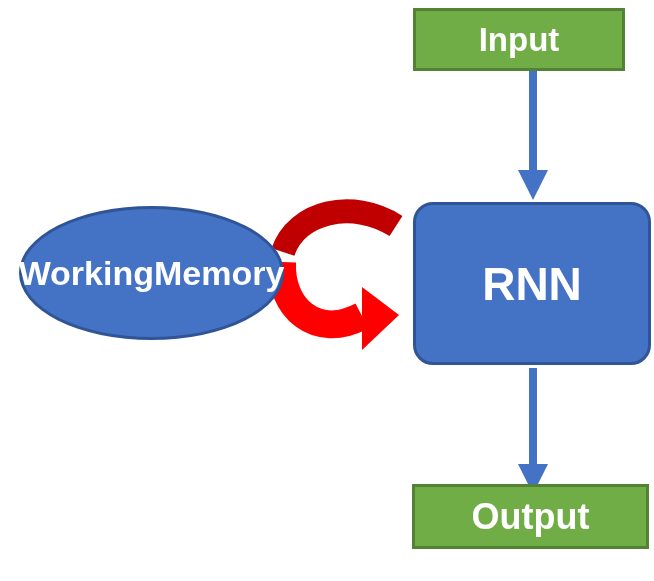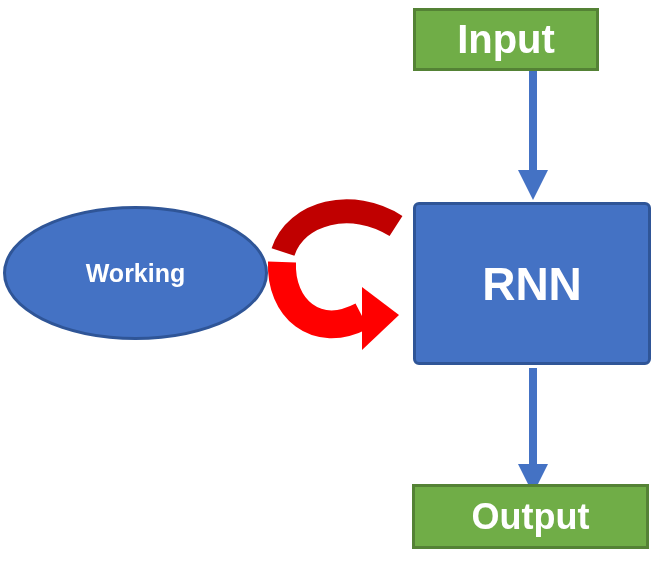--- a/index.html
+++ b/index.html
@@ -26,25 +26,25 @@
     text-align: center;
   }
   .green-box {
     background: #70AD47;
     border: 3px solid #548235;
   }
   .blue-shape {
     background: #4472C4;
     border: 3px solid #2F5597;
   }
-  #input-node  { left: 413px; top: 8px;   width: 186px; height: 63px;  font-size: 40px; }
-  #rnn-node    { left: 413px; top: 202px; width: 238px; height: 163px; border-radius: 6px; font-size: 46px; }
+  #input-node  { left: 413px; top: 8px;   width: 212px; height: 63px;  font-size: 33px; }
+  #rnn-node    { left: 413px; top: 202px; width: 238px; height: 163px; border-radius: 20px; font-size: 46px; }
   #output-node { left: 412px; top: 484px; width: 237px; height: 65px;  font-size: 36px; }
-  #wm-node     { left: 3px;   top: 206px; width: 265px; height: 134px; border-radius: 50%;
-                 font-size: 25px; line-height: 48px; }
+  #wm-node     { left: 19px;   top: 206px; width: 265px; height: 134px; border-radius: 50%;
+                 font-size: 34px; line-height: 48px; }
   svg.overlay {
     position: absolute;
     left: 0;
     top: 0;
     pointer-events: none;
   }
 </style>
 </head>
 <body>
 
@@ -76,15 +76,16 @@
   <div id="rnn-node" class="node blue-shape">
     <span>RNN</span>
   </div>
 
   <div id="output-node" class="node green-box">
     <span>Output</span>
   </div>
 
   <div id="wm-node" class="node blue-shape">
     <span>Working</span>
+    <span>Memory</span>
   </div>
 
 </div>
 
 </body></html>

